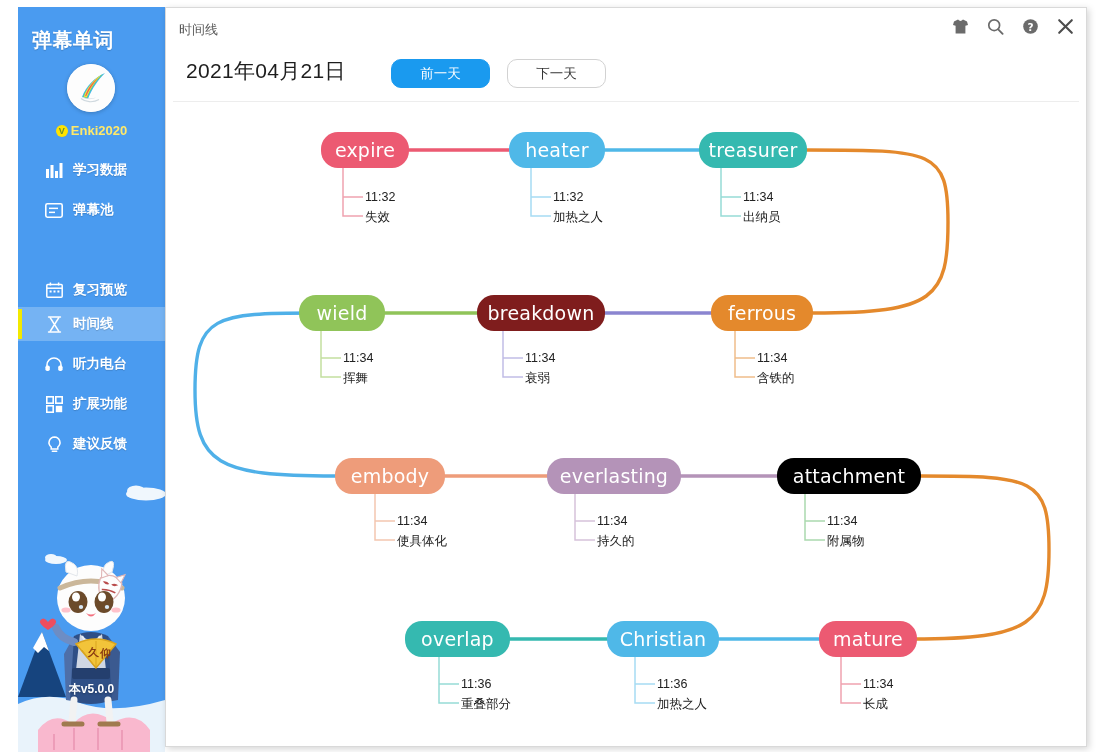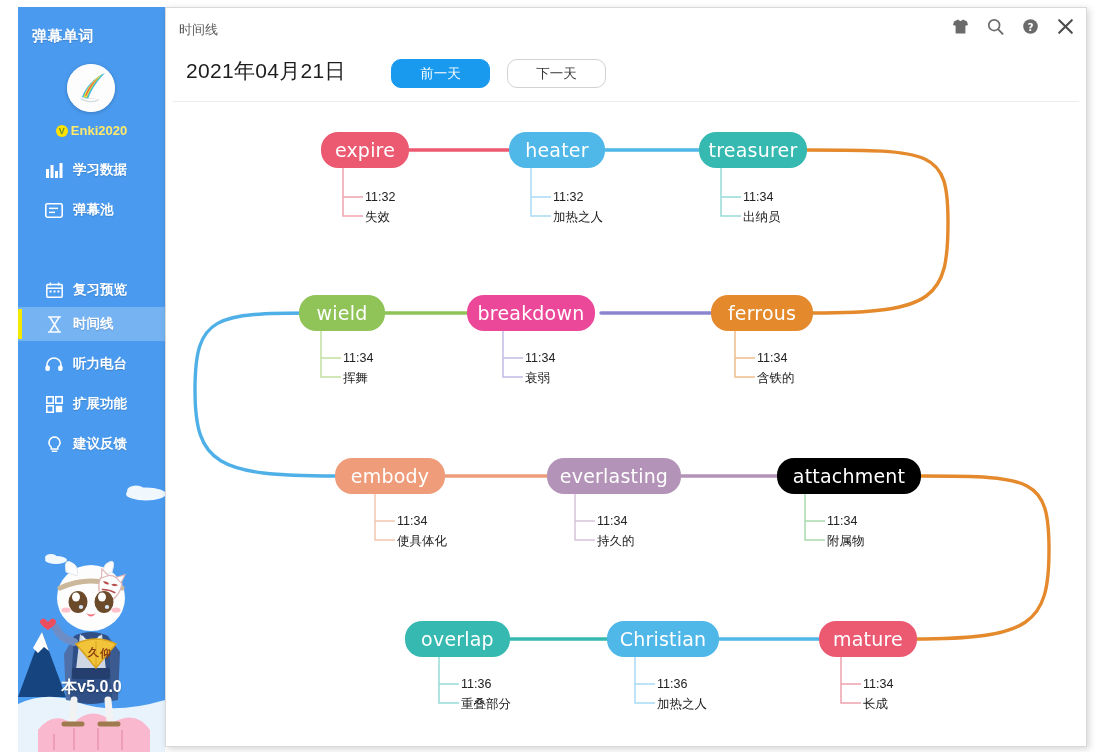--- a/index.html
+++ b/index.html
@@ -12,21 +12,21 @@
   }
   
   #sidebar{
     position:absolute;left:18px;top:7px;width:147px;height:745px;
     background:#4a9bf0;
     background:linear-gradient(180deg,#4a9bf0 0%,#4a9bf0 56%,#4a9bf0 100%);
     overflow:hidden;
   }
   #app-title{
     position:absolute;left:14px;top:20px;
-    color:#ffffff;font-size:15px;font-weight:bold;letter-spacing:.5px;
+    color:#ffffff;font-size:20px;font-weight:bold;letter-spacing:.5px;
     text-shadow:0 1px 1px rgba(0,0,0,.18);
   }
   #avatar{
     position:absolute;left:49px;top:57px;width:48px;height:48px;border-radius:50%;
     background:#fdfdfd;box-shadow:0 1px 4px rgba(0,0,0,.22);
     overflow:hidden;
   }
   #avatar svg{position:absolute;left:0;top:0}
   #username-row{
     position:absolute;left:0;top:116px;width:147px;text-align:center;
@@ -48,21 +48,21 @@
     display:flex;align-items:center;justify-content:center;flex:none;
   }
   .nav-item.active{background:rgba(255,255,255,.24);}
   .nav-item.active::before{
     content:"";position:absolute;left:0;top:2px;width:4px;height:30px;background:#f2e900;
   }
   
   #scene{position:absolute;left:0;bottom:0;width:147px;height:280px;overflow:hidden;}
   #version{
     position:absolute;left:50%;transform:translateX(-50%);bottom:54px;
-    color:#ffffff;font-size:16px;font-weight:bold;white-space:nowrap;
+    color:#ffffff;font-size:12px;font-weight:bold;white-space:nowrap;
     text-shadow:0 1px 2px rgba(0,0,0,.25);z-index:6;
   }
   
   #win{
     position:absolute;left:165px;top:7px;width:920px;height:738px;
     background:#ffffff;border:1px solid #d9d9d9;
     box-shadow:2px 2px 7px rgba(0,0,0,.17);
   }
   #titlebar{position:absolute;left:0;top:0;width:920px;height:40px;background:#fff;}
   #tb-title{position:absolute;left:13px;top:13px;font-size:13px;color:#595959;}
@@ -408,21 +408,21 @@
     <div class="leaf" style="left:380px;top:107px">加热之人</div>
 
     <div class="node" style="left:526px;top:30px;width:108px;background:#35b9b0">treasurer</div>
     <div class="leaf" style="left:570px;top:88px">11:34</div>
     <div class="leaf" style="left:570px;top:107px">出纳员</div>
 
     <div class="node" style="left:126px;top:193px;width:86px;background:#90c459">wield</div>
     <div class="leaf" style="left:170px;top:249px">11:34</div>
     <div class="leaf" style="left:170px;top:268px">挥舞</div>
 
-    <div class="node" style="left:294px;top:193px;width:128px;background:#ec4899">breakdown</div>
+    <div class="node" style="left:304px;top:193px;width:128px;background:#7f1d1d">breakdown</div>
     <div class="leaf" style="left:352px;top:249px">11:34</div>
     <div class="leaf" style="left:352px;top:268px">衰弱</div>
 
     <div class="node" style="left:538px;top:193px;width:102px;background:#e4892c">ferrous</div>
     <div class="leaf" style="left:584px;top:249px">11:34</div>
     <div class="leaf" style="left:584px;top:268px">含铁的</div>
 
     <div class="node" style="left:162px;top:356px;width:110px;background:#ee9c7a">embody</div>
     <div class="leaf" style="left:224px;top:412px">11:34</div>
     <div class="leaf" style="left:224px;top:431px">使具体化</div>

